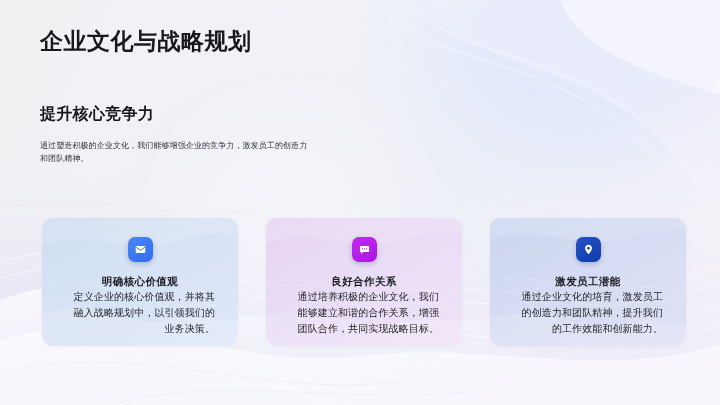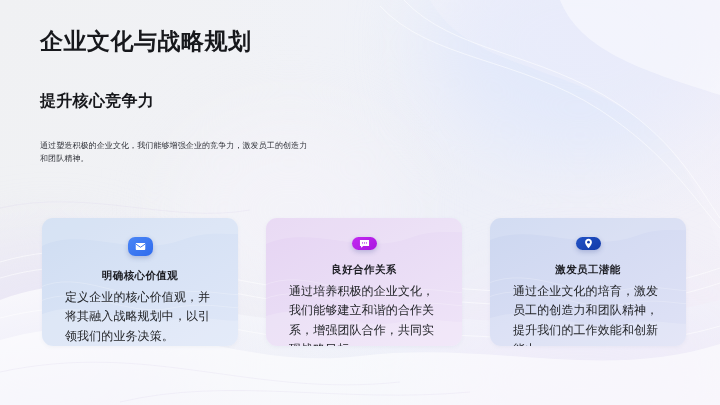--- a/index.html
+++ b/index.html
@@ -53,21 +53,21 @@
     font-size: 23px;
     font-weight: bold;
     color: #17181c;
     letter-spacing: 0.5px;
     line-height: 1.2;
     text-align: center;
   }
   .subhead {
     position: absolute;
     left: 40px;
-    top: 91px;
+    top: 104px;
     font-size: 16px;
     font-weight: bold;
     color: #17181c;
     letter-spacing: 0.3px;
     line-height: 1.25;
   }
   .lede {
     position: absolute;
     left: 40px;
     top: 139px;
@@ -130,24 +130,23 @@
   .card-title {
     position: relative;
     margin-top: 13px;
     font-size: 10.5px;
     font-weight: bold;
     color: #1b1c22;
     letter-spacing: 0.4px;
   }
   .card-body {
     position: relative;
-    margin-top: 5px;
     width: 150px;
-    text-align: left;
-    font-size: 12px;
+    text-align: right;
+    font-size: 10px;
     line-height: 1.62;
     color: #232529;
     letter-spacing: 0.1px;
   }
 </style>
 </head>
 <body>
 
 <div class="slide">
 

